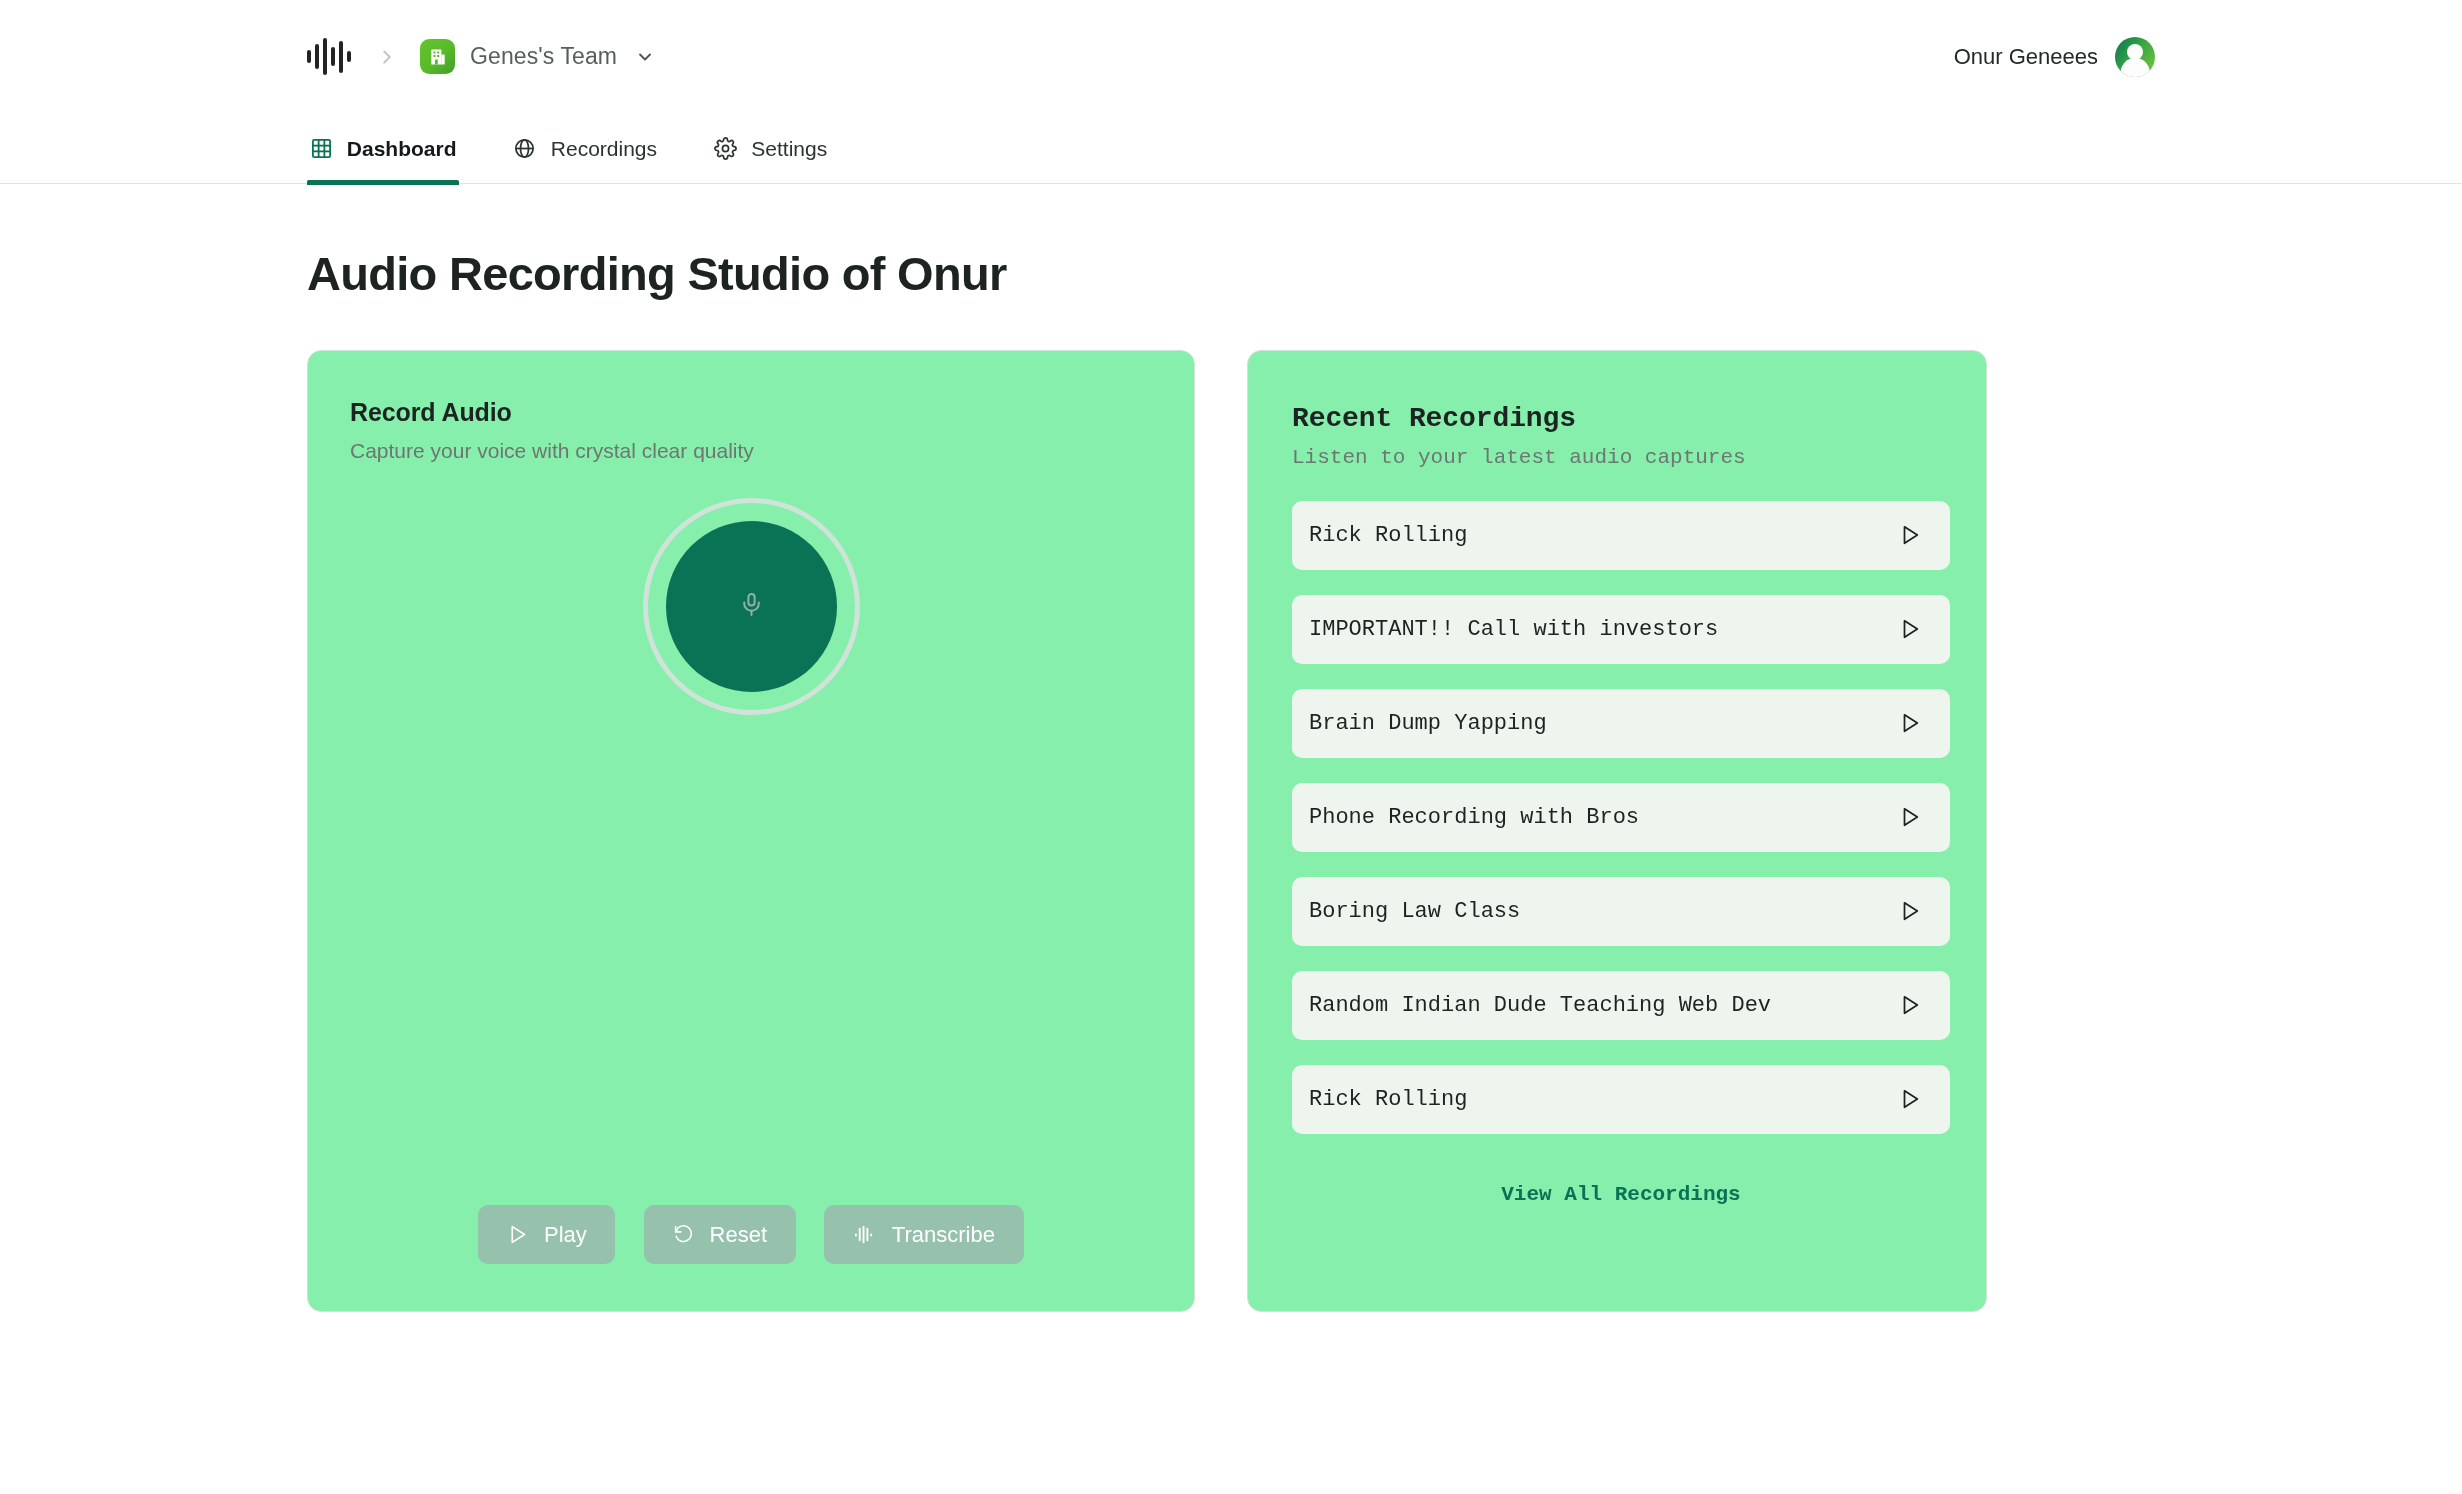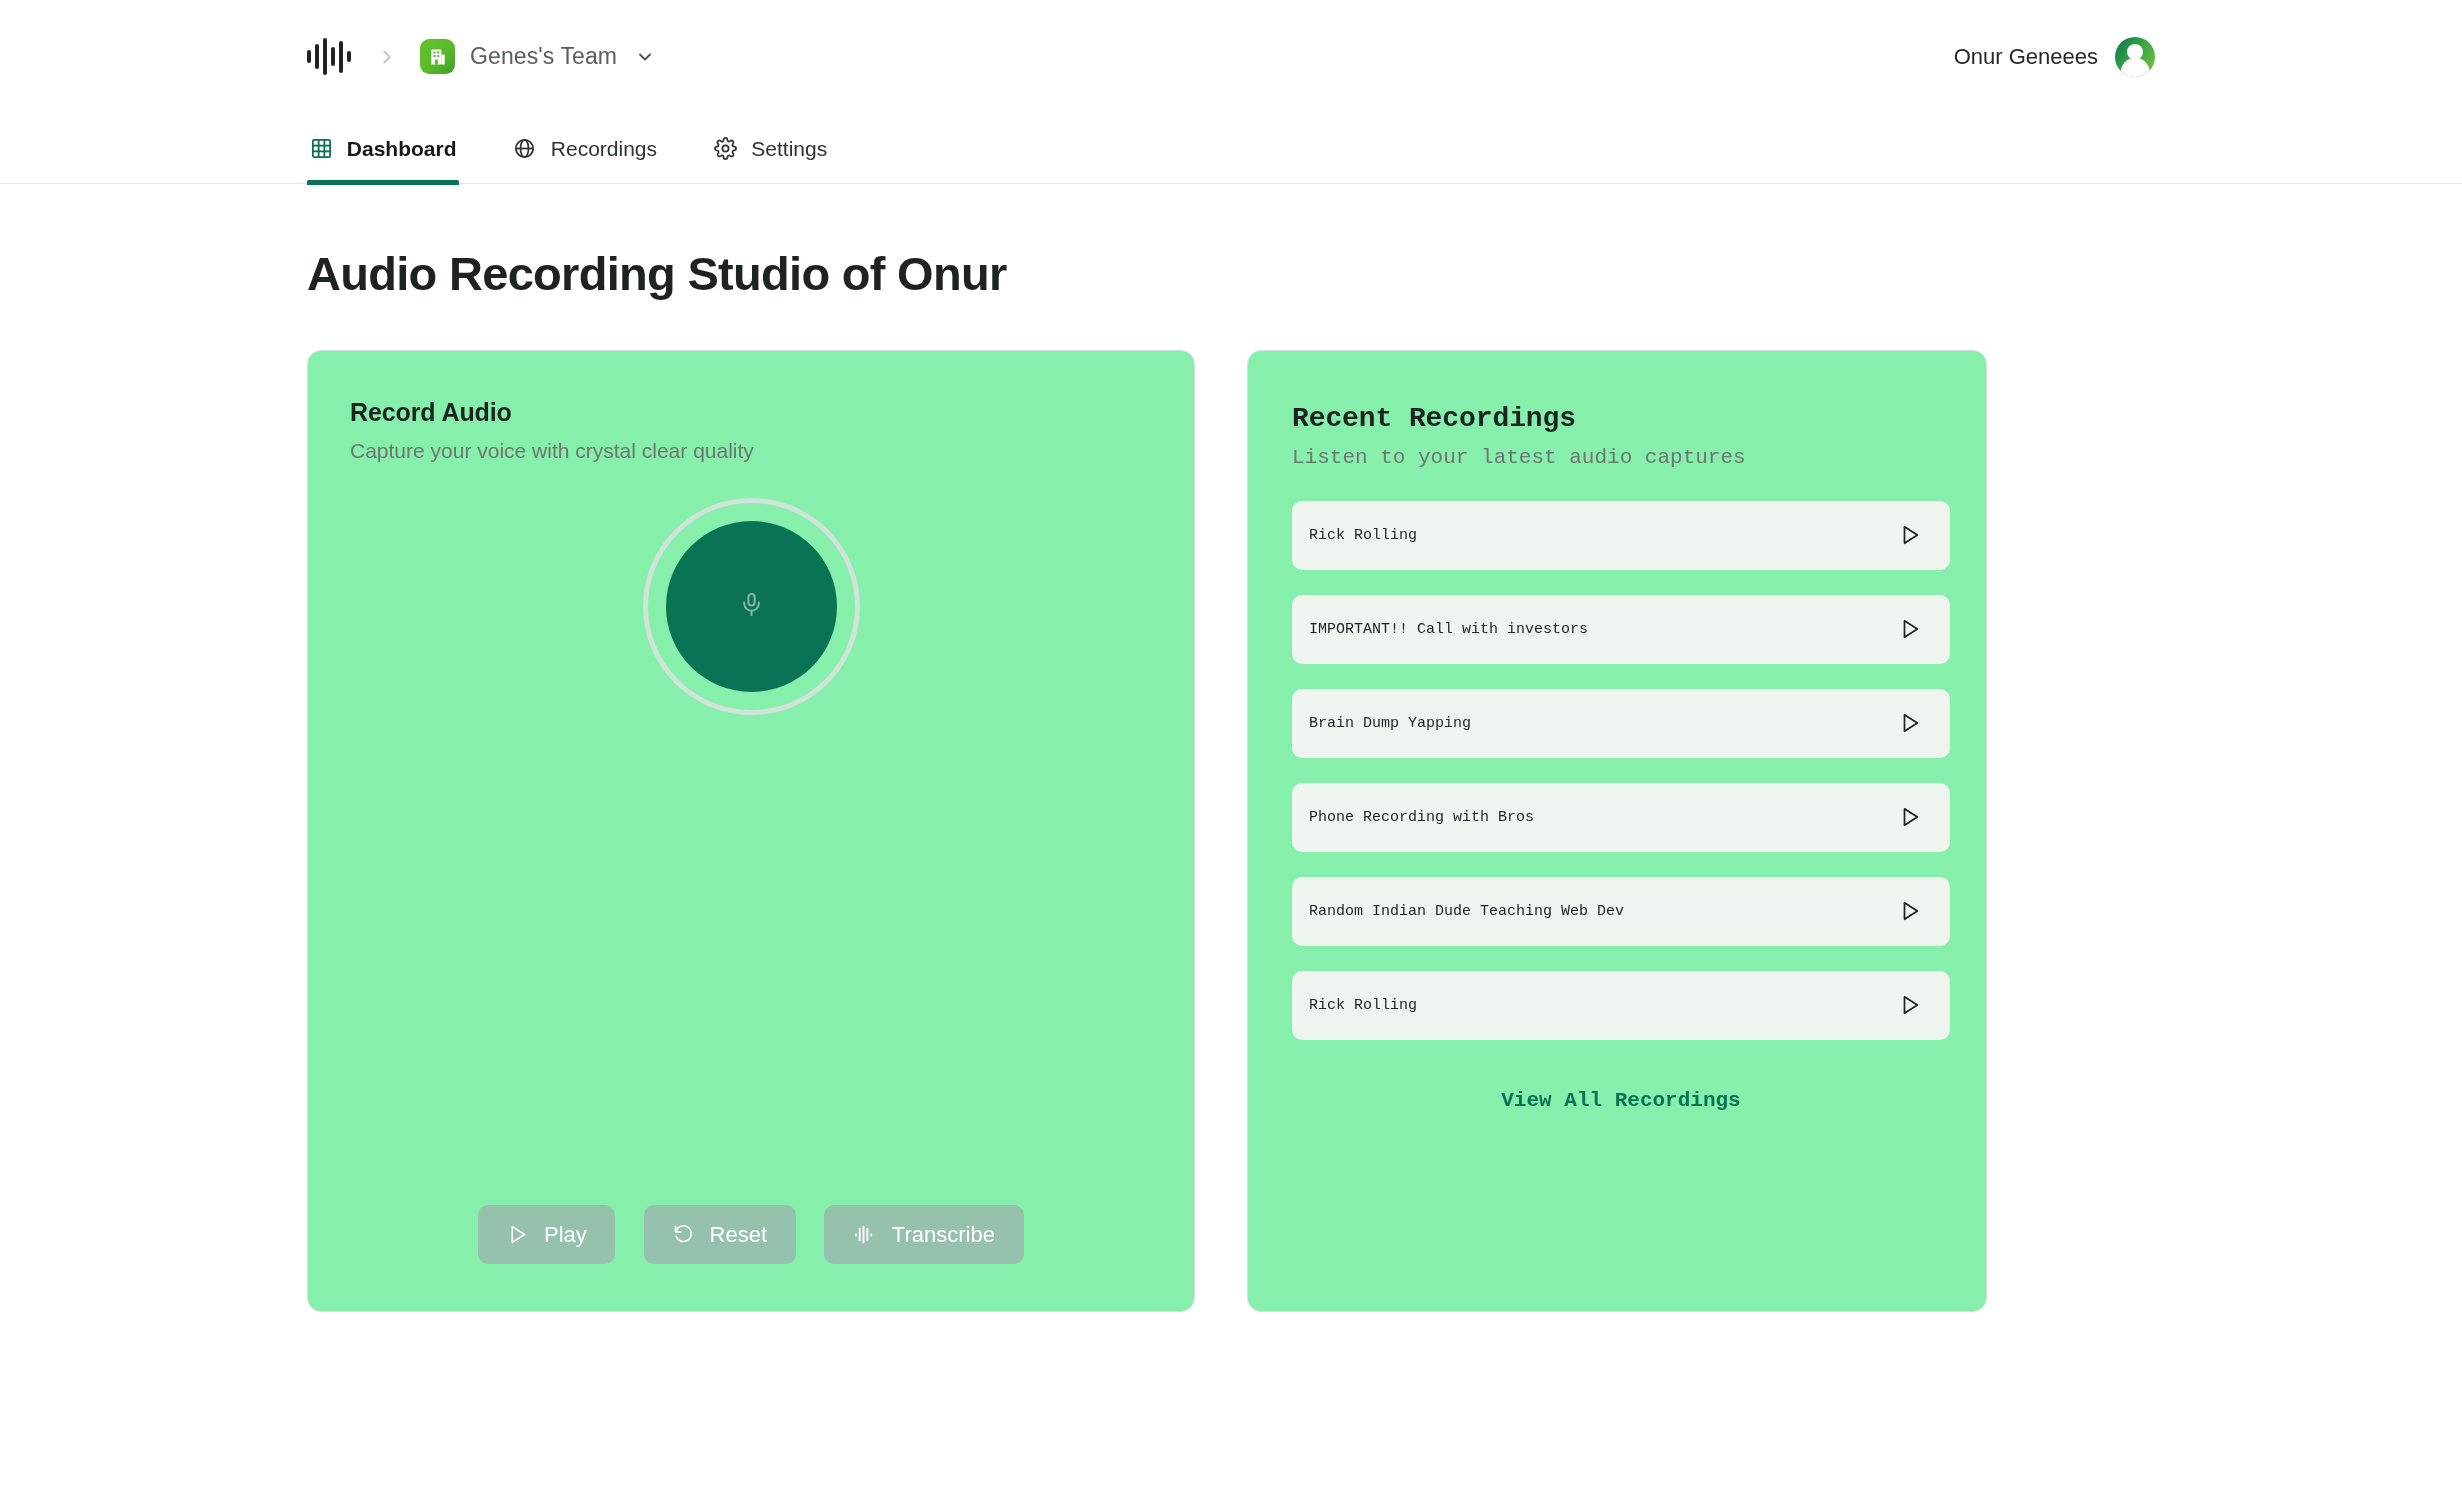--- a/index.html
+++ b/index.html
@@ -261,21 +261,21 @@
     border-radius: 10px;
     height: 69px;
     margin-bottom: 25px;
     padding: 0 28.6px 0 17px;
     display: flex;
     align-items: center;
     justify-content: space-between;
     cursor: pointer;
   }
   .rec-name {
-    font-size: 15px;
+    font-size: 22px;
     color: #1d2321;
   }
   .rec-play { display: flex; align-items: center; cursor: pointer; }
 
   .viewall-wrap {
     display: flex;
     justify-content: center;
     margin-top: 49px;
   }
   .viewall {
@@ -471,20 +471,28 @@
 
         <div class="rec-row">
           <span class="rec-name">Phone Recording with Bros</span>
           <span class="rec-play">
             <svg width="22" height="22" viewBox="0 0 24 24" fill="none" stroke="#1d2321" stroke-width="1.9" stroke-linejoin="round">
                 <polygon points="6 3 20 12 6 21"></polygon>
               </svg>
           </span>
         </div>
 
+        <div class="rec-row">
+          <span class="rec-name">Boring Law Class</span>
+          <span class="rec-play">
+            <svg width="22" height="22" viewBox="0 0 24 24" fill="none" stroke="#1d2321" stroke-width="1.9" stroke-linejoin="round">
+                <polygon points="6 3 20 12 6 21"></polygon>
+              </svg>
+          </span>
+        </div>
 
         <div class="rec-row">
           <span class="rec-name">Random Indian Dude Teaching Web Dev</span>
           <span class="rec-play">
             <svg width="22" height="22" viewBox="0 0 24 24" fill="none" stroke="#1d2321" stroke-width="1.9" stroke-linejoin="round">
                 <polygon points="6 3 20 12 6 21"></polygon>
               </svg>
           </span>
         </div>
 

